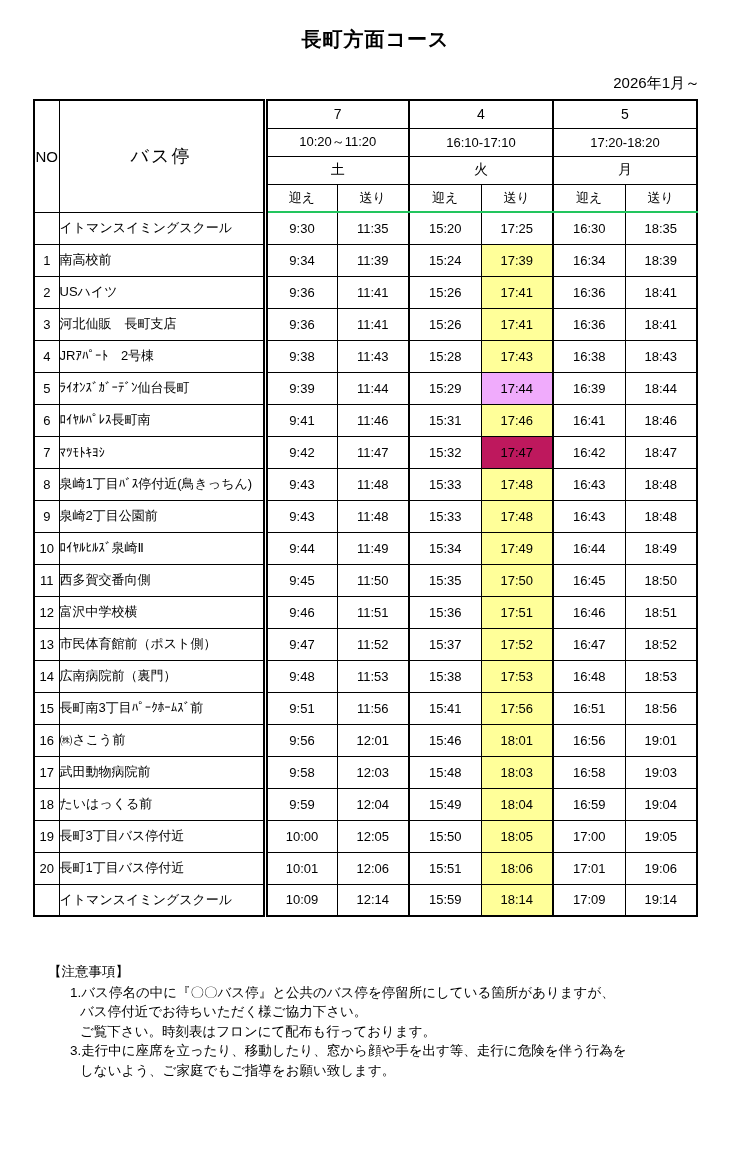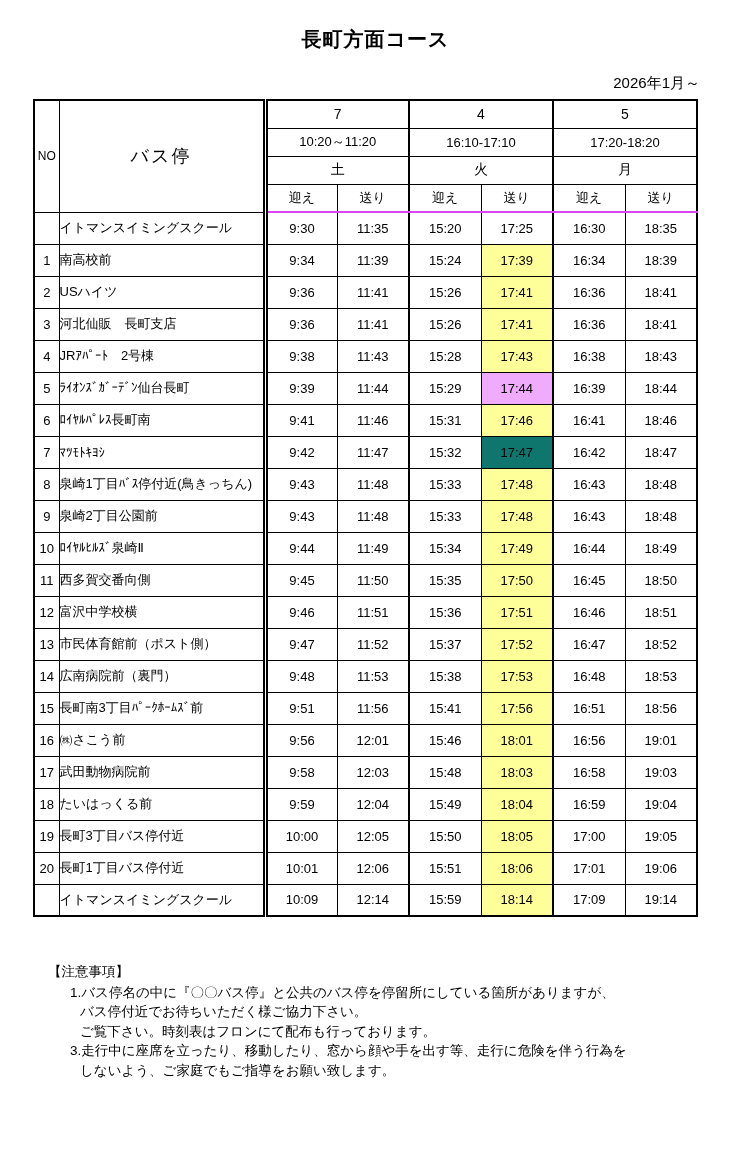--- a/index.html
+++ b/index.html
@@ -24,29 +24,29 @@
   }
   table.tt th,table.tt td{
     border:1px solid #000;padding:0;overflow:hidden;white-space:nowrap;
     font-weight:normal;vertical-align:middle;
   }
   table.tt thead tr{height:28px;}
   table.tt tbody tr{height:32px;}
   .col-no{width:25px;}
   .col-stop{width:206px;}
   .col-t{width:72px;}
-  th.no-h{font-size:12px;text-align:center;}
+  th.no-h{font-size:15px;text-align:center;}
   th.stop-h{font-size:18px;font-weight:bold;text-align:center;letter-spacing:2px;}
   .dbl-r{border-right:5px double #000 !important;}
   .grp-l{border-left:2px solid #000 !important;}
   th.gnum{font-size:14px;text-align:center;}
   th.grange{font-size:13px;text-align:center;}
   th.gday{font-size:14px;text-align:center;}
   th.pdh{font-size:13px;text-align:center;}
-  tr.hdr-last th{border-bottom:2px solid #d946ef;}
+  tr.hdr-last th{border-bottom:2px solid #22c55e;}
   td.no-cell{font-size:13px;text-align:center;}
   td.stop-cell{font-size:13px;text-align:left;padding-left:4px;}
   td.time-cell{font-size:13px;text-align:center;}
   .notes{
     position:absolute;top:962px;left:48px;width:660px;
     font-size:13.5px;line-height:19.5px;
   }
   .notes-heading{margin:0 0 1px 0;}
   .note-item{padding-left:22px;}
   .note-line{display:block;}
@@ -170,21 +170,21 @@
             <td class="time-cell" style="background:#ffff99">17:46</td>
             <td class="time-cell grp-l">16:41</td>
             <td class="time-cell">18:46</td>
           </tr>
           <tr>
             <td class="no-cell">7</td>
             <td class="stop-cell dbl-r">ﾏﾂﾓﾄｷﾖｼ</td>
             <td class="time-cell grp-l">9:42</td>
             <td class="time-cell">11:47</td>
             <td class="time-cell grp-l">15:32</td>
-            <td class="time-cell" style="background:#0f766e">17:47</td>
+            <td class="time-cell" style="background:#be185d">17:47</td>
             <td class="time-cell grp-l">16:42</td>
             <td class="time-cell">18:47</td>
           </tr>
           <tr>
             <td class="no-cell">8</td>
             <td class="stop-cell dbl-r">泉崎1丁目ﾊﾞｽ停付近(鳥きっちん)</td>
             <td class="time-cell grp-l">9:43</td>
             <td class="time-cell">11:48</td>
             <td class="time-cell grp-l">15:33</td>
             <td class="time-cell" style="background:#ffff99">17:48</td>

